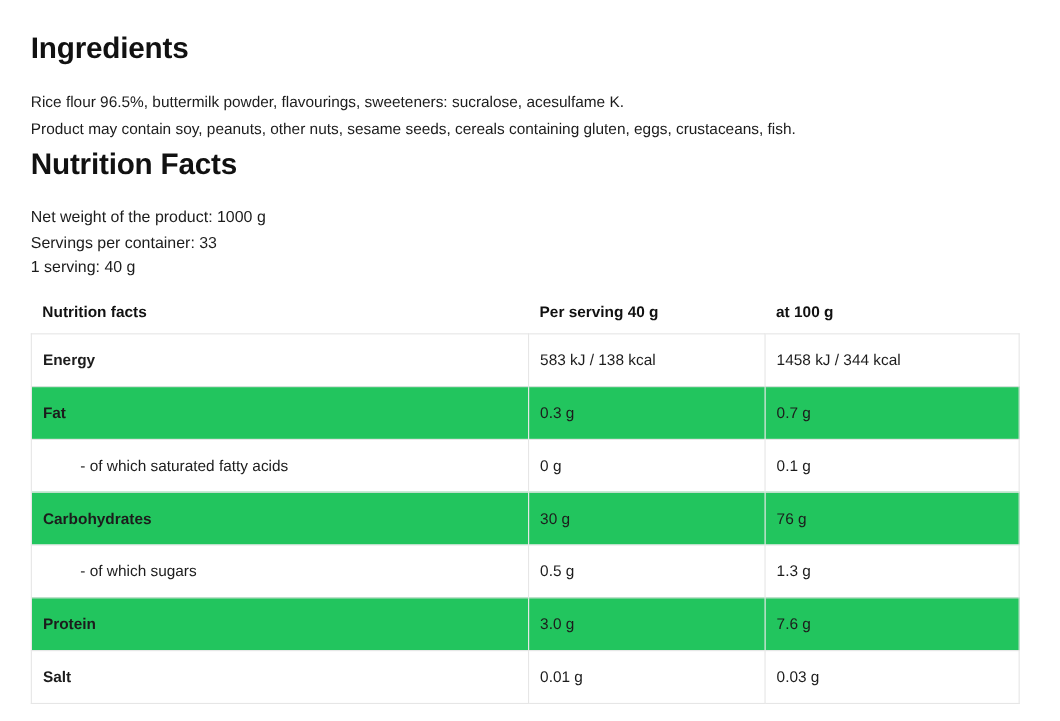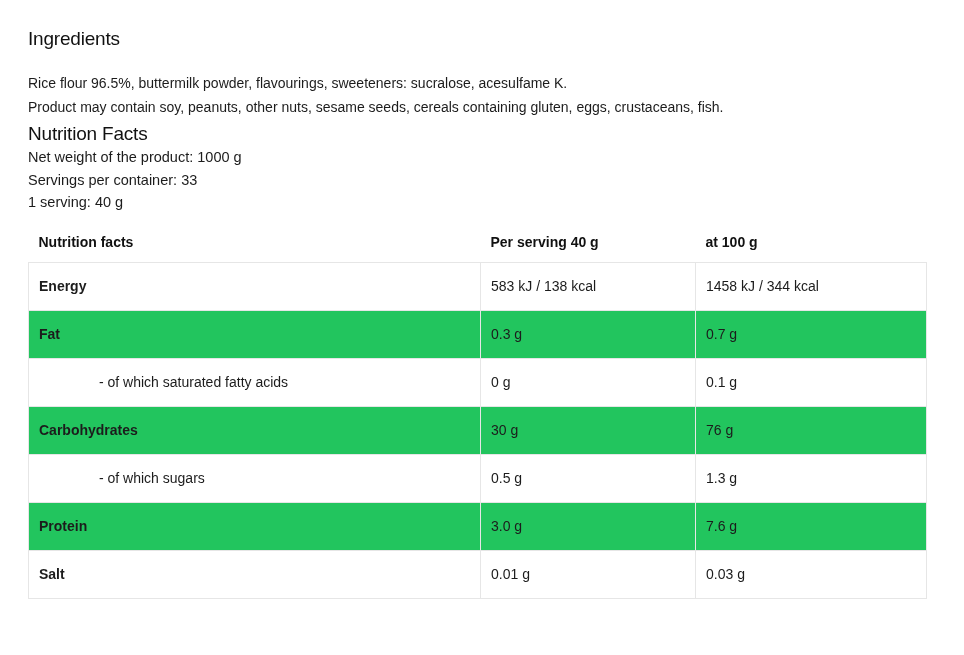--- a/index.html
+++ b/index.html
@@ -15,40 +15,41 @@
     -webkit-font-smoothing: antialiased;
   }
   .page {
     box-sizing: border-box;
     width: 964px;
     height: 655px;
     padding: 22px 28px 0 28px;
     background: #ffffff;
   }
   h2.section-title {
-    font-size: 19px;
+    font-size: 27px;
     line-height: 1.2;
-    font-weight: normal;
+    font-weight: bold;
     margin: 6px 0 0 0;
     letter-spacing: -0.2px;
     color: #111111;
   }
   .para {
     font-size: 14px;
     line-height: 1.45;
     color: #1c1c1c;
     margin: 22px 0 0 0;
   }
   .para.second {
     margin-top: 4px;
   }
   .nutrition-heading {
     margin-top: 34px;
   }
   .meta {
+    margin-top: 22px;
   }
   .meta-line {
     font-size: 14.5px;
     line-height: 1.55;
     color: #1c1c1c;
   }
   table.nutrition-table {
     margin-top: 14px;
     width: 898px;
     border-collapse: collapse;
@@ -76,21 +77,21 @@
   }
   table.nutrition-table tbody tr.alt td {
     background: #22c55e;
   }
   td.label-cell {
     font-weight: bold;
     color: #111;
   }
   td.label-cell.sub {
     font-weight: normal;
-    padding-left: 70px;
+    padding-left: 44px;
     color: #1c1c1c;
   }
   td.value-cell {
     color: #2b2b2b;
     font-weight: normal;
   }
   col.c1 { width: 452px; }
   col.c2 { width: 215px; }
   col.c3 { width: 231px; }
 </style>

